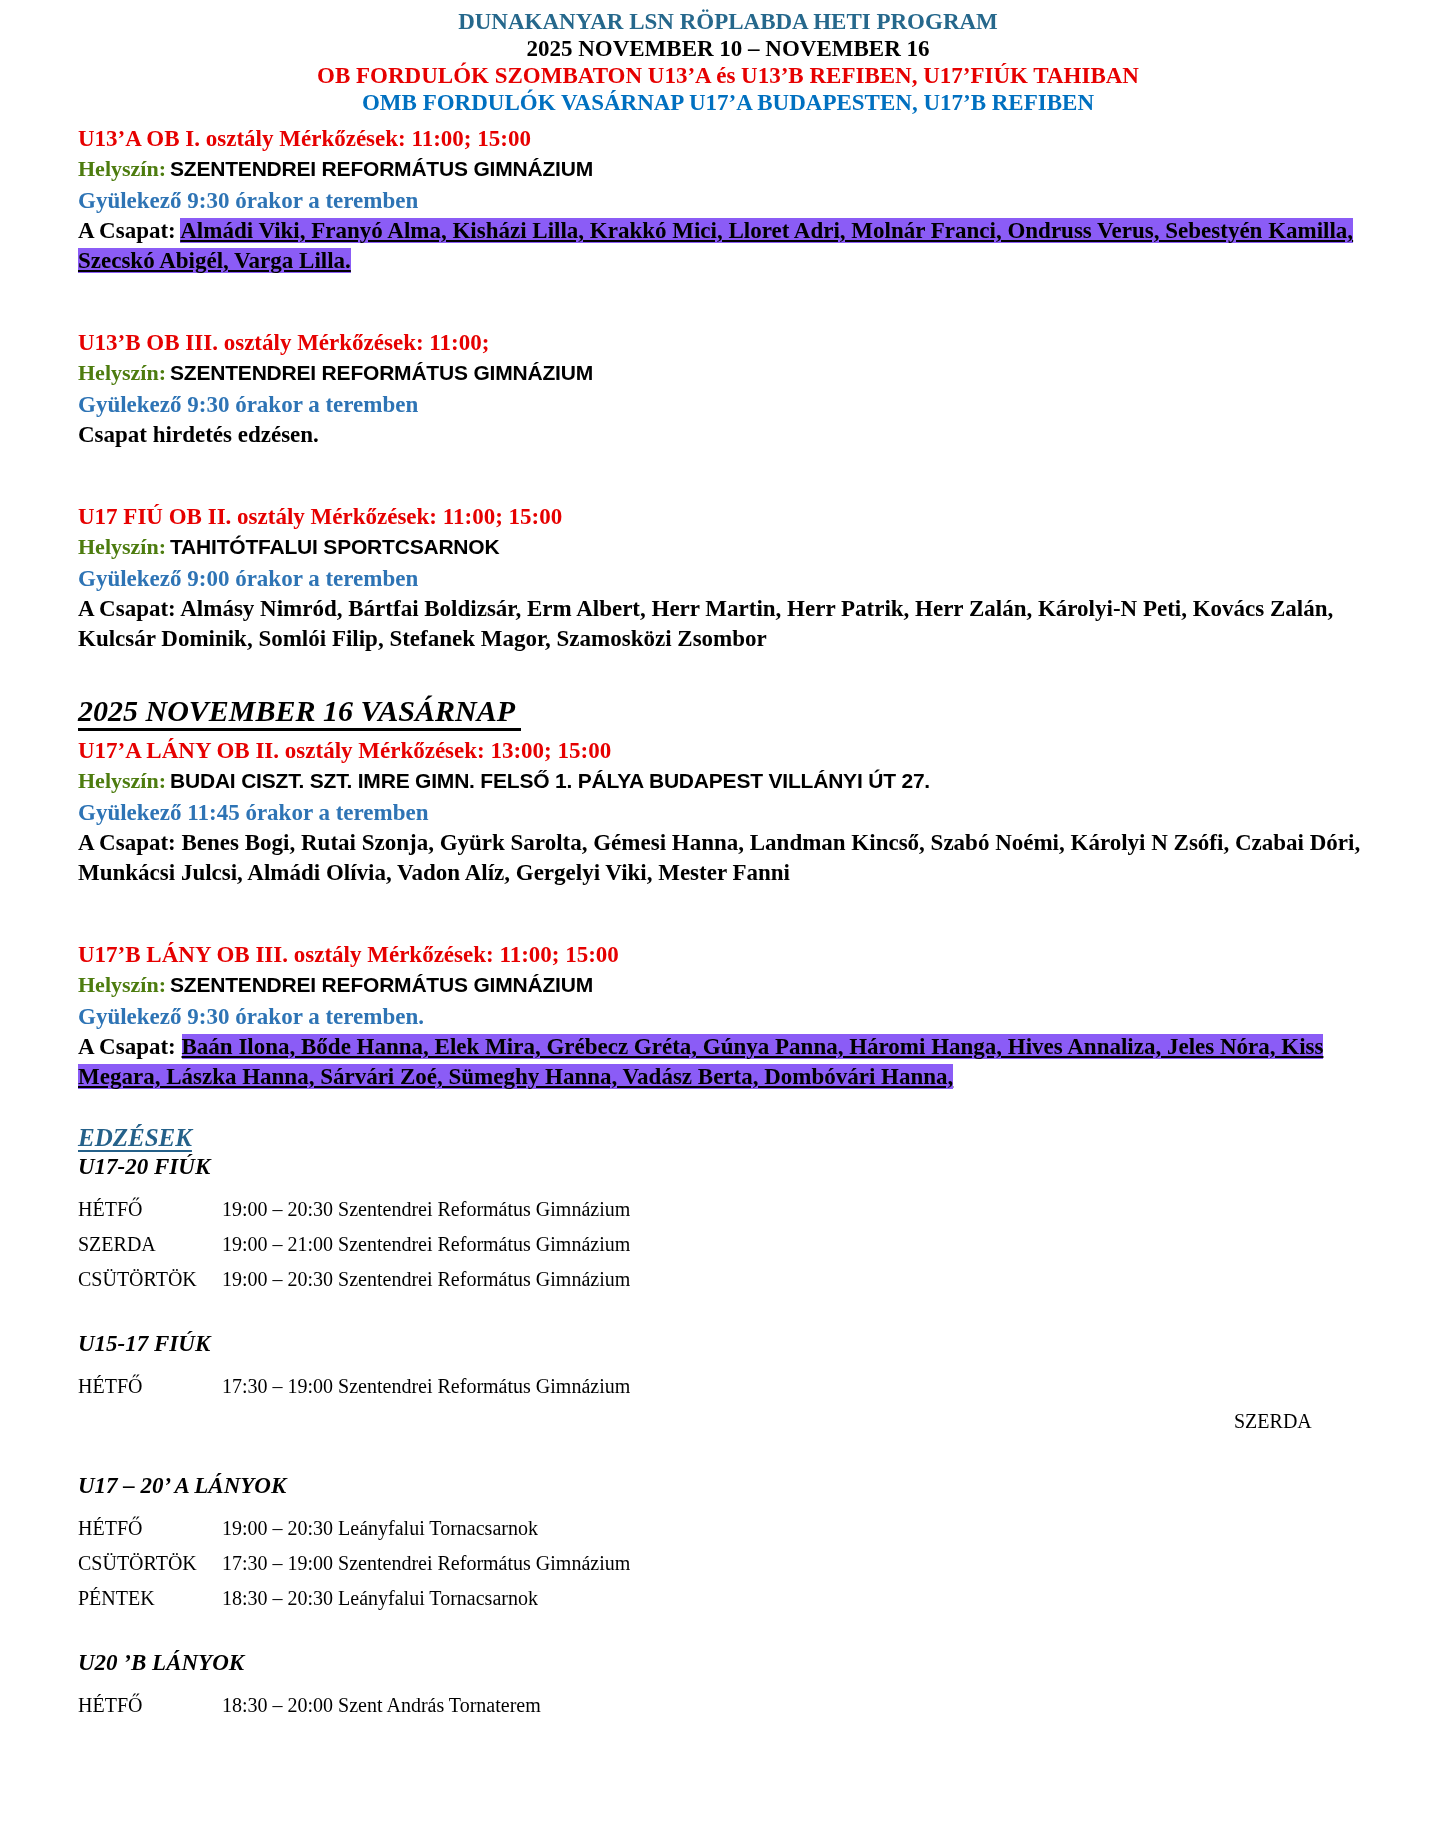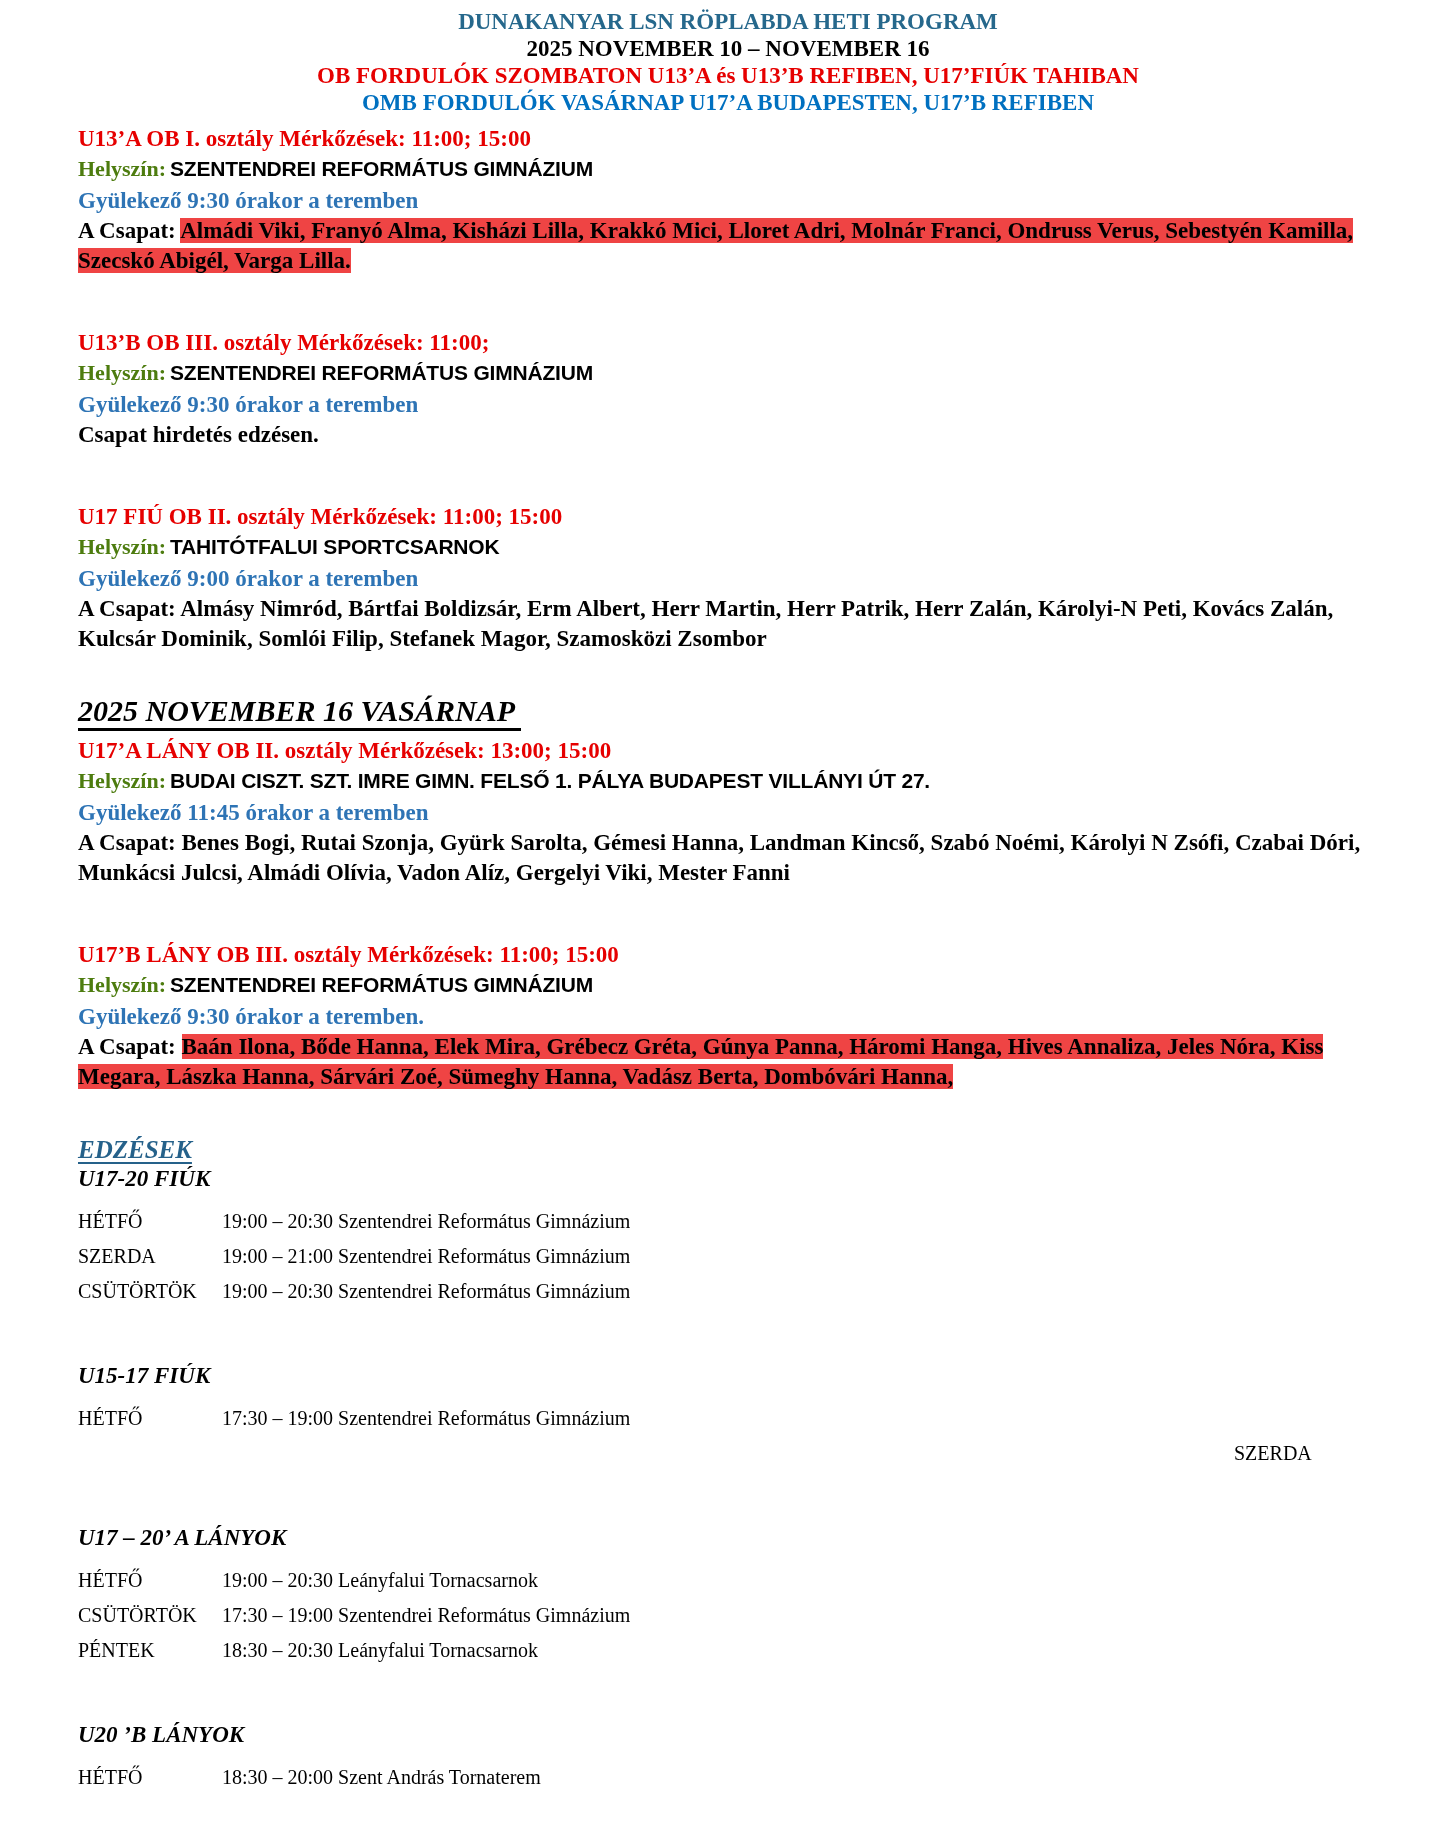--- a/index.html
+++ b/index.html
@@ -31,29 +31,29 @@
   .event.first { margin-top:8px; }
   .event > div { line-height:30px; }
   .event-title { color:#E60000; font-weight:bold; font-size:23px; }
   .lbl-blue { color:#4d7c0f; font-weight:bold; font-size:22px; }
   .venue {
     font-family:"Liberation Sans", sans-serif;
     font-weight:bold; font-size:21px; letter-spacing:-0.2px; color:#000;
   }
   .meet { color:#2E74B5; font-weight:bold; font-size:23px; }
   .team-line, .note-line { font-weight:bold; font-size:23px; }
-  .team-hl { background:#ef4444; }
+  .team-hl { background:#8b5cf6;text-decoration:underline; }
 
   
   .tr-heading {
     color:#25618A; font-size:25px; font-weight:bold; font-style:italic;
     text-decoration:underline; text-decoration-thickness:2px; text-underline-offset:4px;
-    margin-top:44px;
+    margin-top:32px;
   }
-  .group { margin-top:54px; }
+  .group { margin-top:34px; }
   .group.first { margin-top:2px; }
   .group-name {
     color:#000000; font-size:23px; font-weight:bold; font-style:italic;
     margin-bottom:12px;
   }
   .sched-row { display:flex; font-size:20px; line-height:35px;justify-content:flex-end; }
   .sched-day { width:144px; flex:none; }
   .sched-info { flex:1; }
 </style>
 </head>

